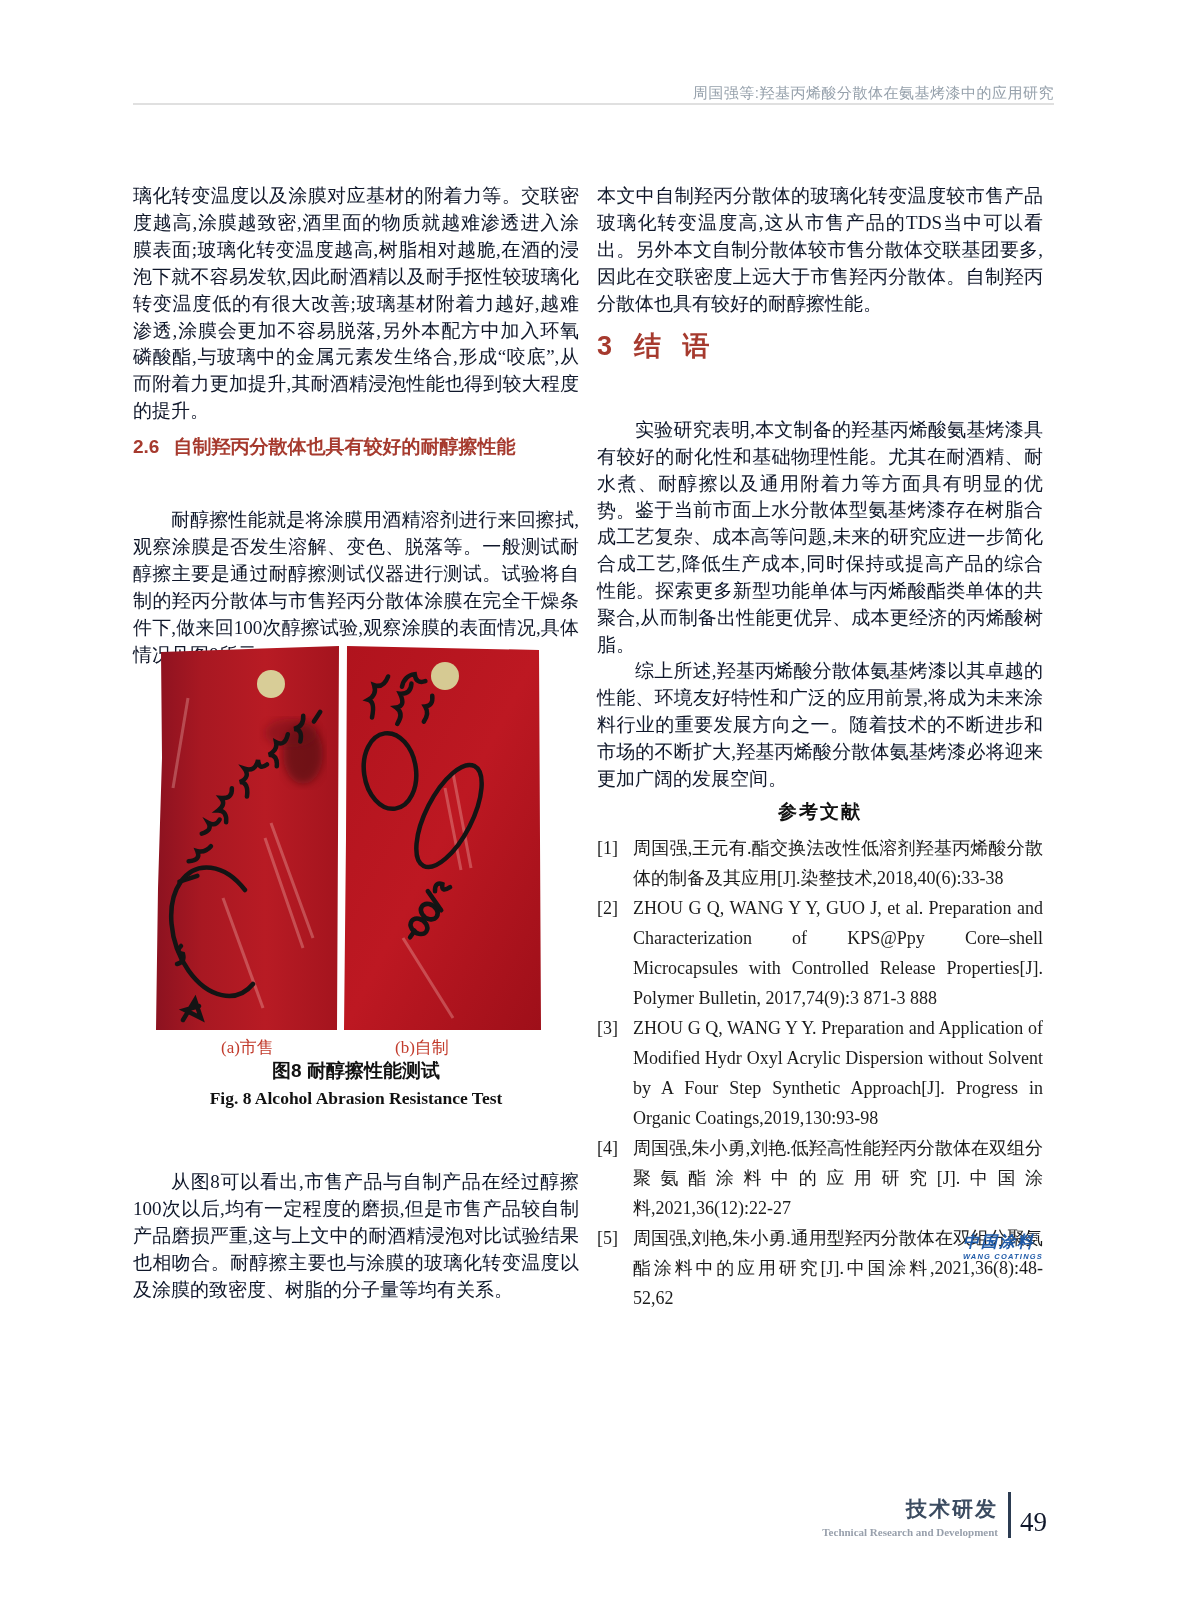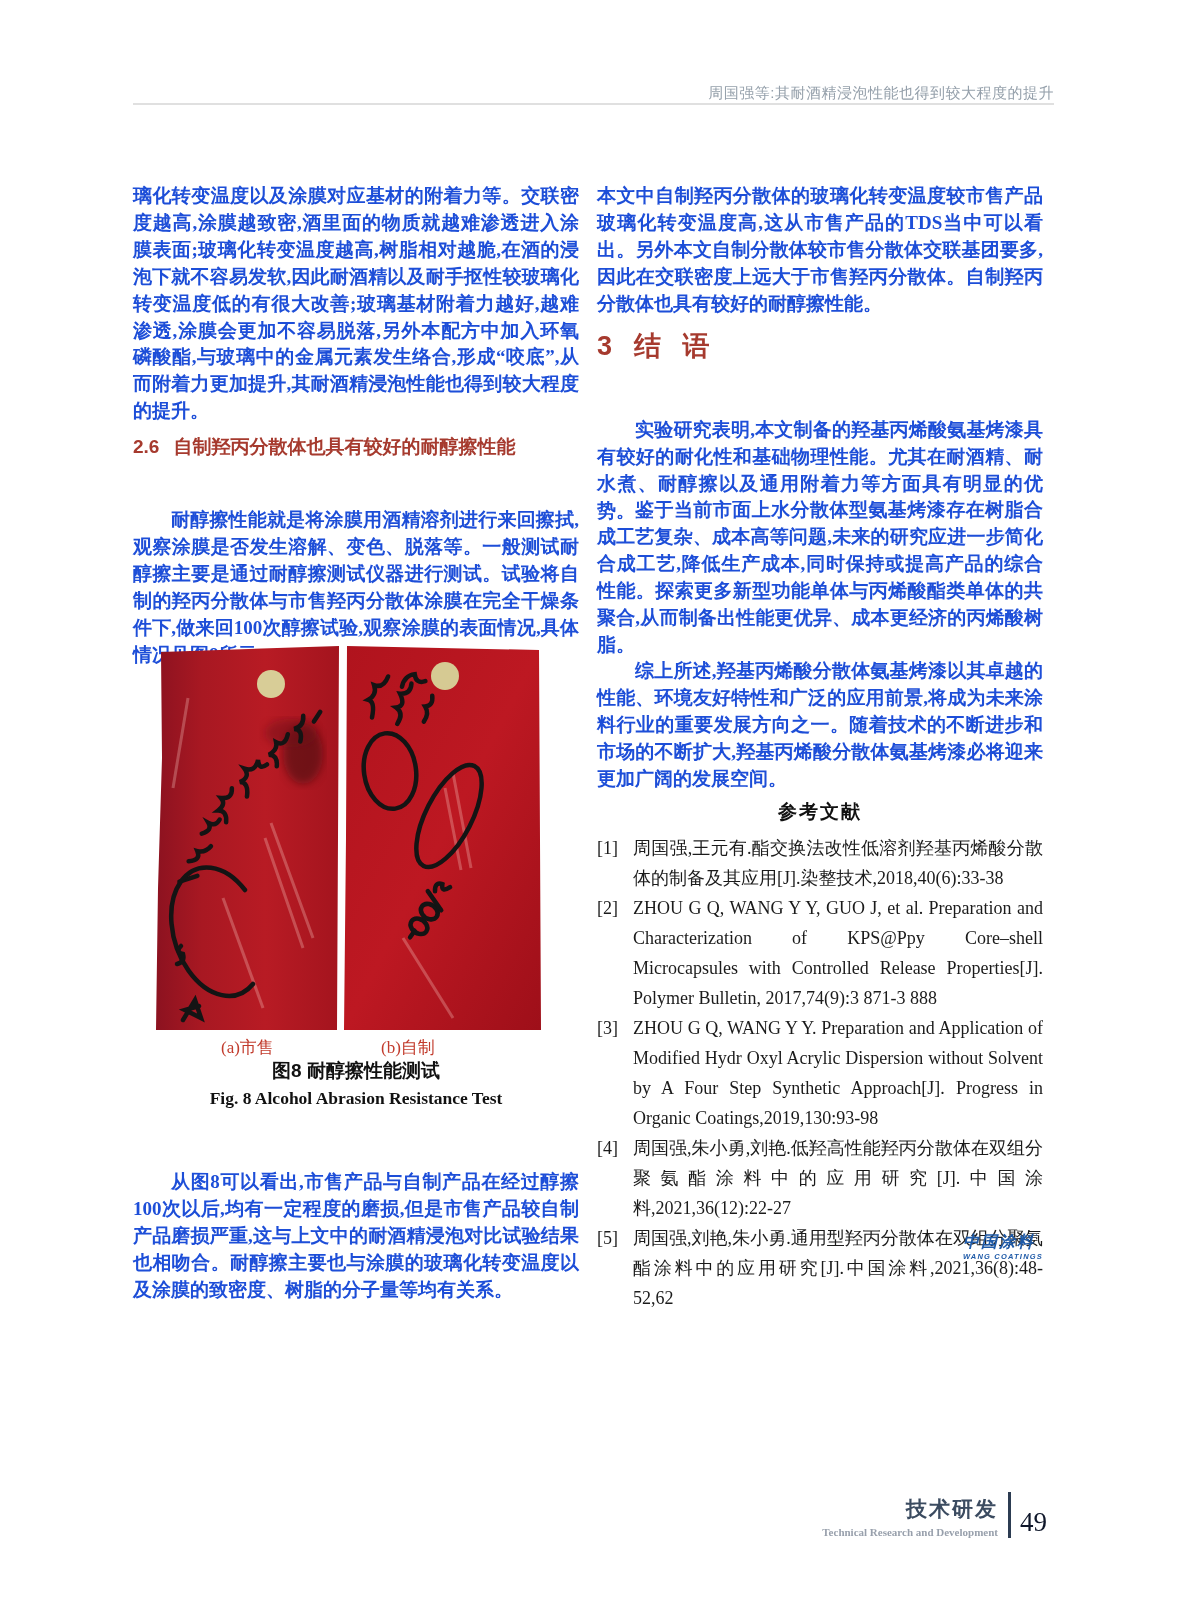--- a/index.html
+++ b/index.html
@@ -12,36 +12,36 @@
     position:absolute;top:84px;right:133px;font-size:15px;letter-spacing:.5px;
     color:#95a0ab;font-family:"Liberation Sans","DejaVu Sans",sans-serif;
   }
   .head-rule{position:absolute;top:103px;left:133px;width:921px;height:2px;background:#e0e0e0;}
   
   .col{position:absolute;top:0;width:446px;}
   .col-left{left:133px;}
   .col-right{left:597px;}
   .para{
     position:absolute;width:446px;font-size:19px;line-height:26.9px;
-    text-align:justify;text-justify:inter-character;color:#1d4ed8;font-weight:bold;
+    text-align:justify;text-justify:inter-character;color:#0f172a;
   }
   .indent{text-indent:2em;margin-top:45px;}
   .sec-head{
     position:absolute;width:446px;font-family:"Liberation Sans","DejaVu Sans",sans-serif;
     font-weight:bold;color:#a63a2e;font-size:19px;
   }
   .sec-head .sec-num{margin-right:14px;}
   .sec-head-big{font-size:27px;}
   .sec-head-big .sec-num{margin-right:22px;}
   .sec-head-big .sec-title{word-spacing:14px;}
   
   .figure-photo{position:absolute;top:638px;left:20px;width:388px;height:394px;}
   .fig-captions{position:absolute;top:1036px;width:446px;height:24px;font-size:17px;color:#c23b2c;}
   .fig-cap-a{position:absolute;left:88px;}
-  .fig-cap-b{position:absolute;left:248px;}
+  .fig-cap-b{position:absolute;left:262px;}
   .fig-title-cn{
     position:absolute;top:1058px;width:446px;text-align:center;font-weight:bold;font-size:19px;
     font-family:"Liberation Sans","DejaVu Sans",sans-serif;color:#111;
   }
   .fig-title-en{
     position:absolute;top:1088px;width:446px;text-align:center;font-weight:bold;font-size:17.5px;
     font-family:"Liberation Serif","DejaVu Serif",serif;color:#111;
   }
   
   .refs-heading{
@@ -77,21 +77,21 @@
     font-size:11px;color:#98a0ac;margin-top:3px;
   }
   .footer-bar{width:3px;height:46px;background:#2c3c52;margin:0 9px 0 10px;}
   .footer-page{font-size:27px;color:#0f172a;font-family:"Liberation Serif","DejaVu Serif",serif;}
 </style>
 </head>
 <body>
 
 <div class="page">
 
-  <div class="running-head">周国强等:其耐酒精浸泡性能也得到较大程度的提升</div>
+  <div class="running-head">周国强等:羟基丙烯酸分散体在氨基烤漆中的应用研究</div>
   <div class="head-rule"></div>
 
   <div class="col col-left">
 
     <p class="para" style="top:164px;">璃化转变温度以及涂膜对应基材的附着力等。交联密度越高,涂膜越致密,酒里面的物质就越难渗透进入涂膜表面;玻璃化转变温度越高,树脂相对越脆,在酒的浸泡下就不容易发软,因此耐酒精以及耐手抠性较玻璃化转变温度低的有很大改善;玻璃基材附着力越好,越难渗透,涂膜会更加不容易脱落,另外本配方中加入环氧磷酸酯,与玻璃中的金属元素发生络合,形成“咬底”,从而附着力更加提升,其耐酒精浸泡性能也得到较大程度的提升。</p>
 
     <div class="sec-head" style="top:434px;">
       <span class="sec-num">2.6</span><span class="sec-title">自制羟丙分散体也具有较好的耐醇擦性能</span>
     </div>
 

